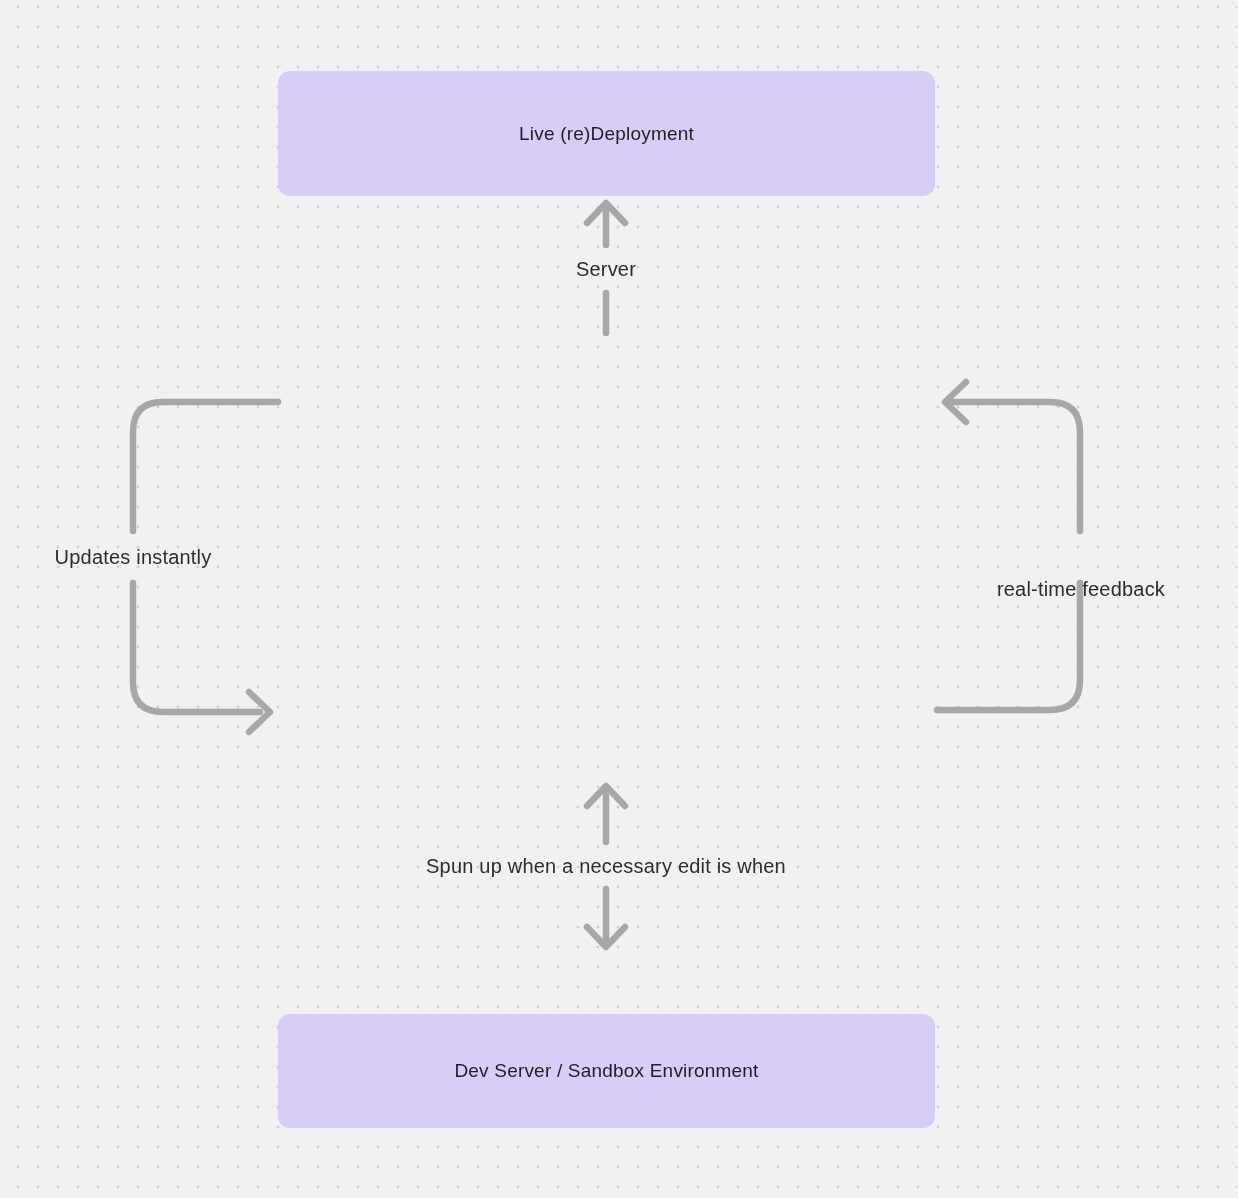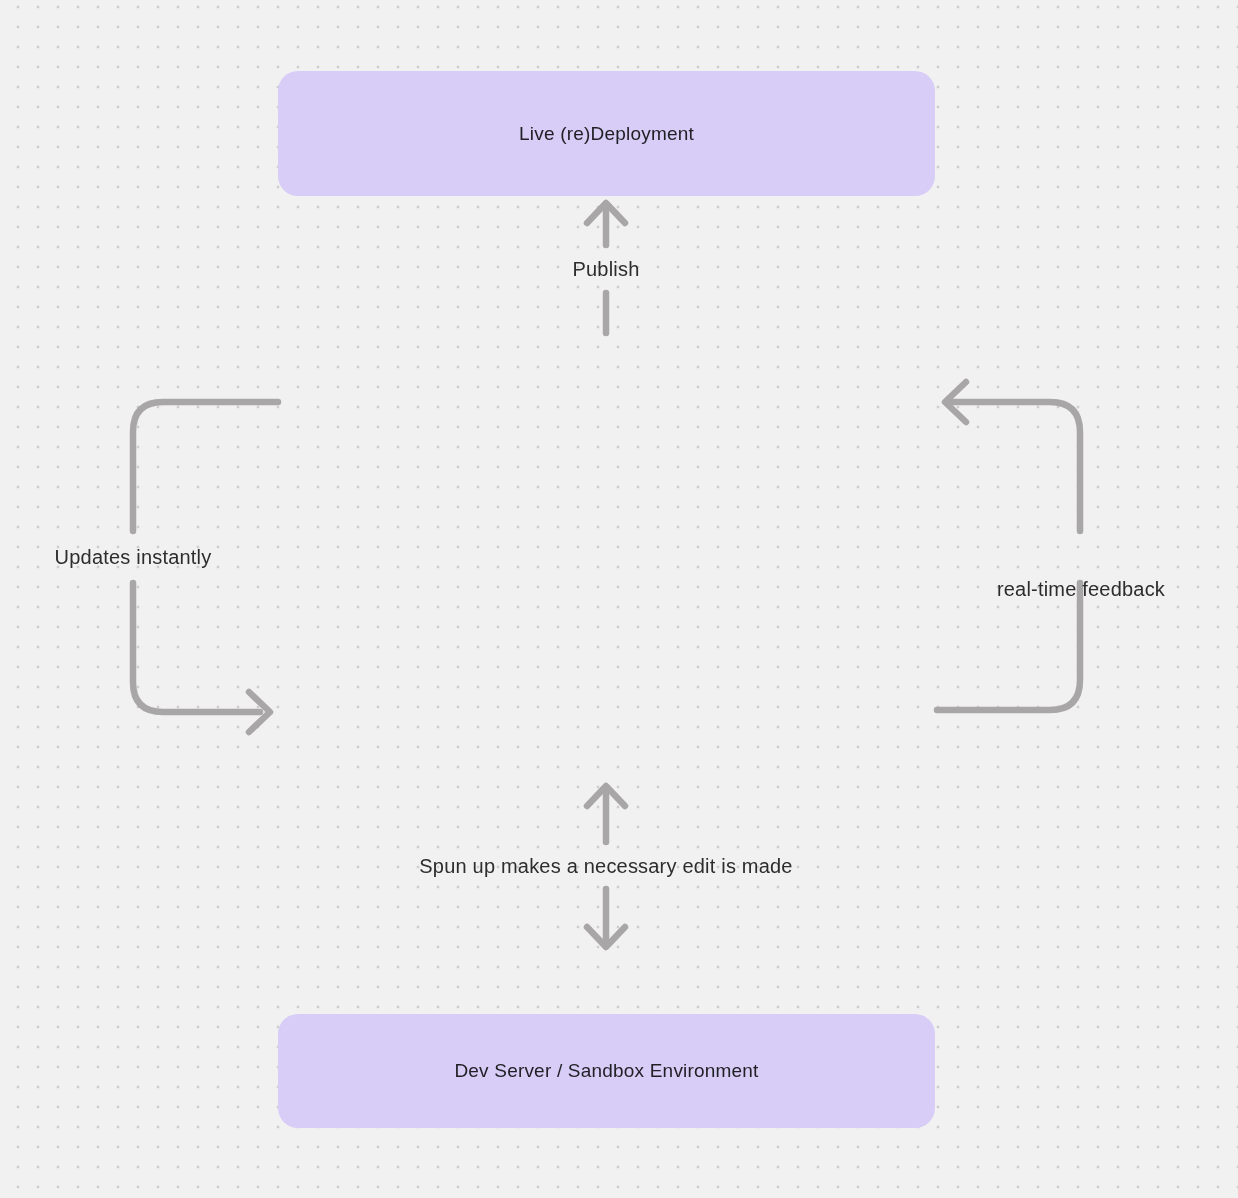--- a/index.html
+++ b/index.html
@@ -30,21 +30,21 @@
     stroke: #a8a6a6;
     stroke-width: 6.5;
     stroke-linecap: round;
     stroke-linejoin: round;
   }
   .node {
     position: absolute;
     left: 278px;
     width: 657px;
     background: #d7cdf7;
-    border-radius: 20px;
+    border-radius: 12px;
     display: flex;
     align-items: center;
     justify-content: center;
     text-align: center;
     color: #1f1f24;
     font-size: 19px;
     letter-spacing: 0.2px;
   }
   .node-live    { top: 71px;  height: 125px; }
   .node-editor  { top: 339px; height: 123px; }
@@ -99,21 +99,21 @@
   <div class="node node-live">
     <span>Live (re)Deployment</span>
   </div>
 
 
 
   <div class="node node-dev">
     <span>Dev Server / Sandbox Environment</span>
   </div>
 
-  <div class="edge-label label-publish">Publish</div>
+  <div class="edge-label label-publish">Server</div>
 
   <div class="edge-label label-updates">Updates instantly</div>
 
   <div class="edge-label label-feedback">real-time feedback</div>
 
-  <div class="edge-label label-spunup">Spun up makes a necessary edit is made</div>
+  <div class="edge-label label-spunup">Spun up when a necessary edit is when</div>
 
 </div>
 
 </body></html>

